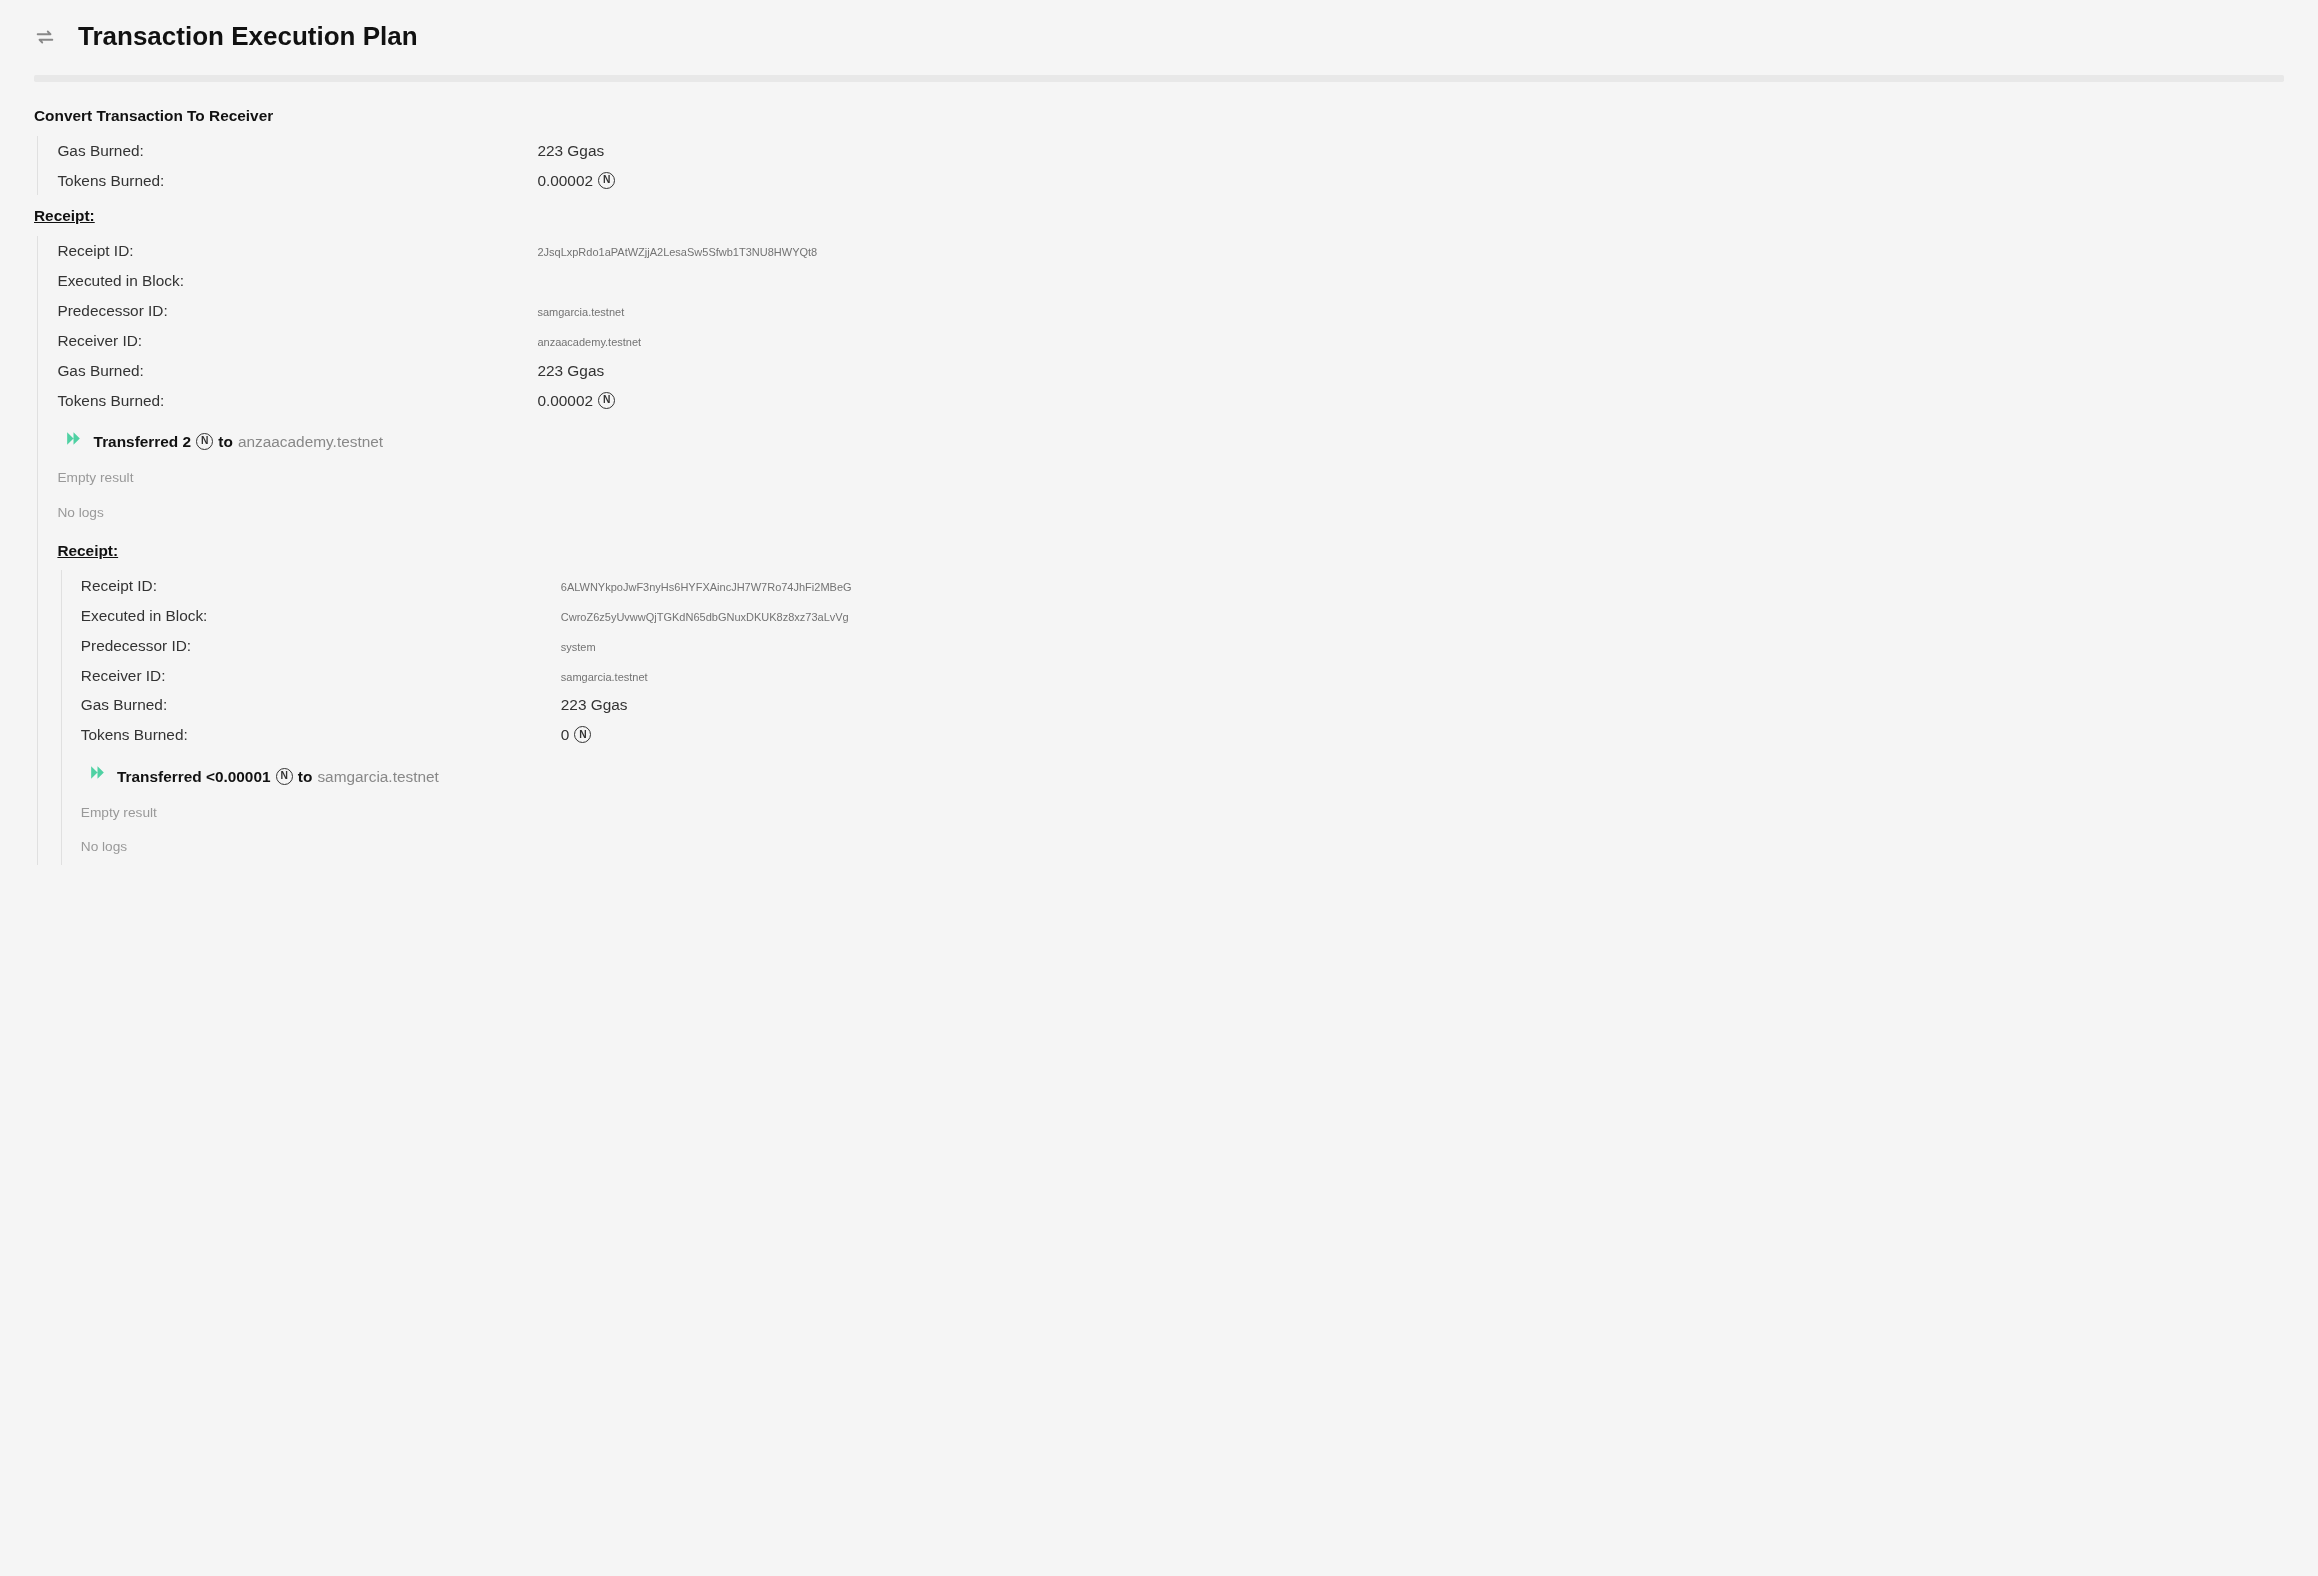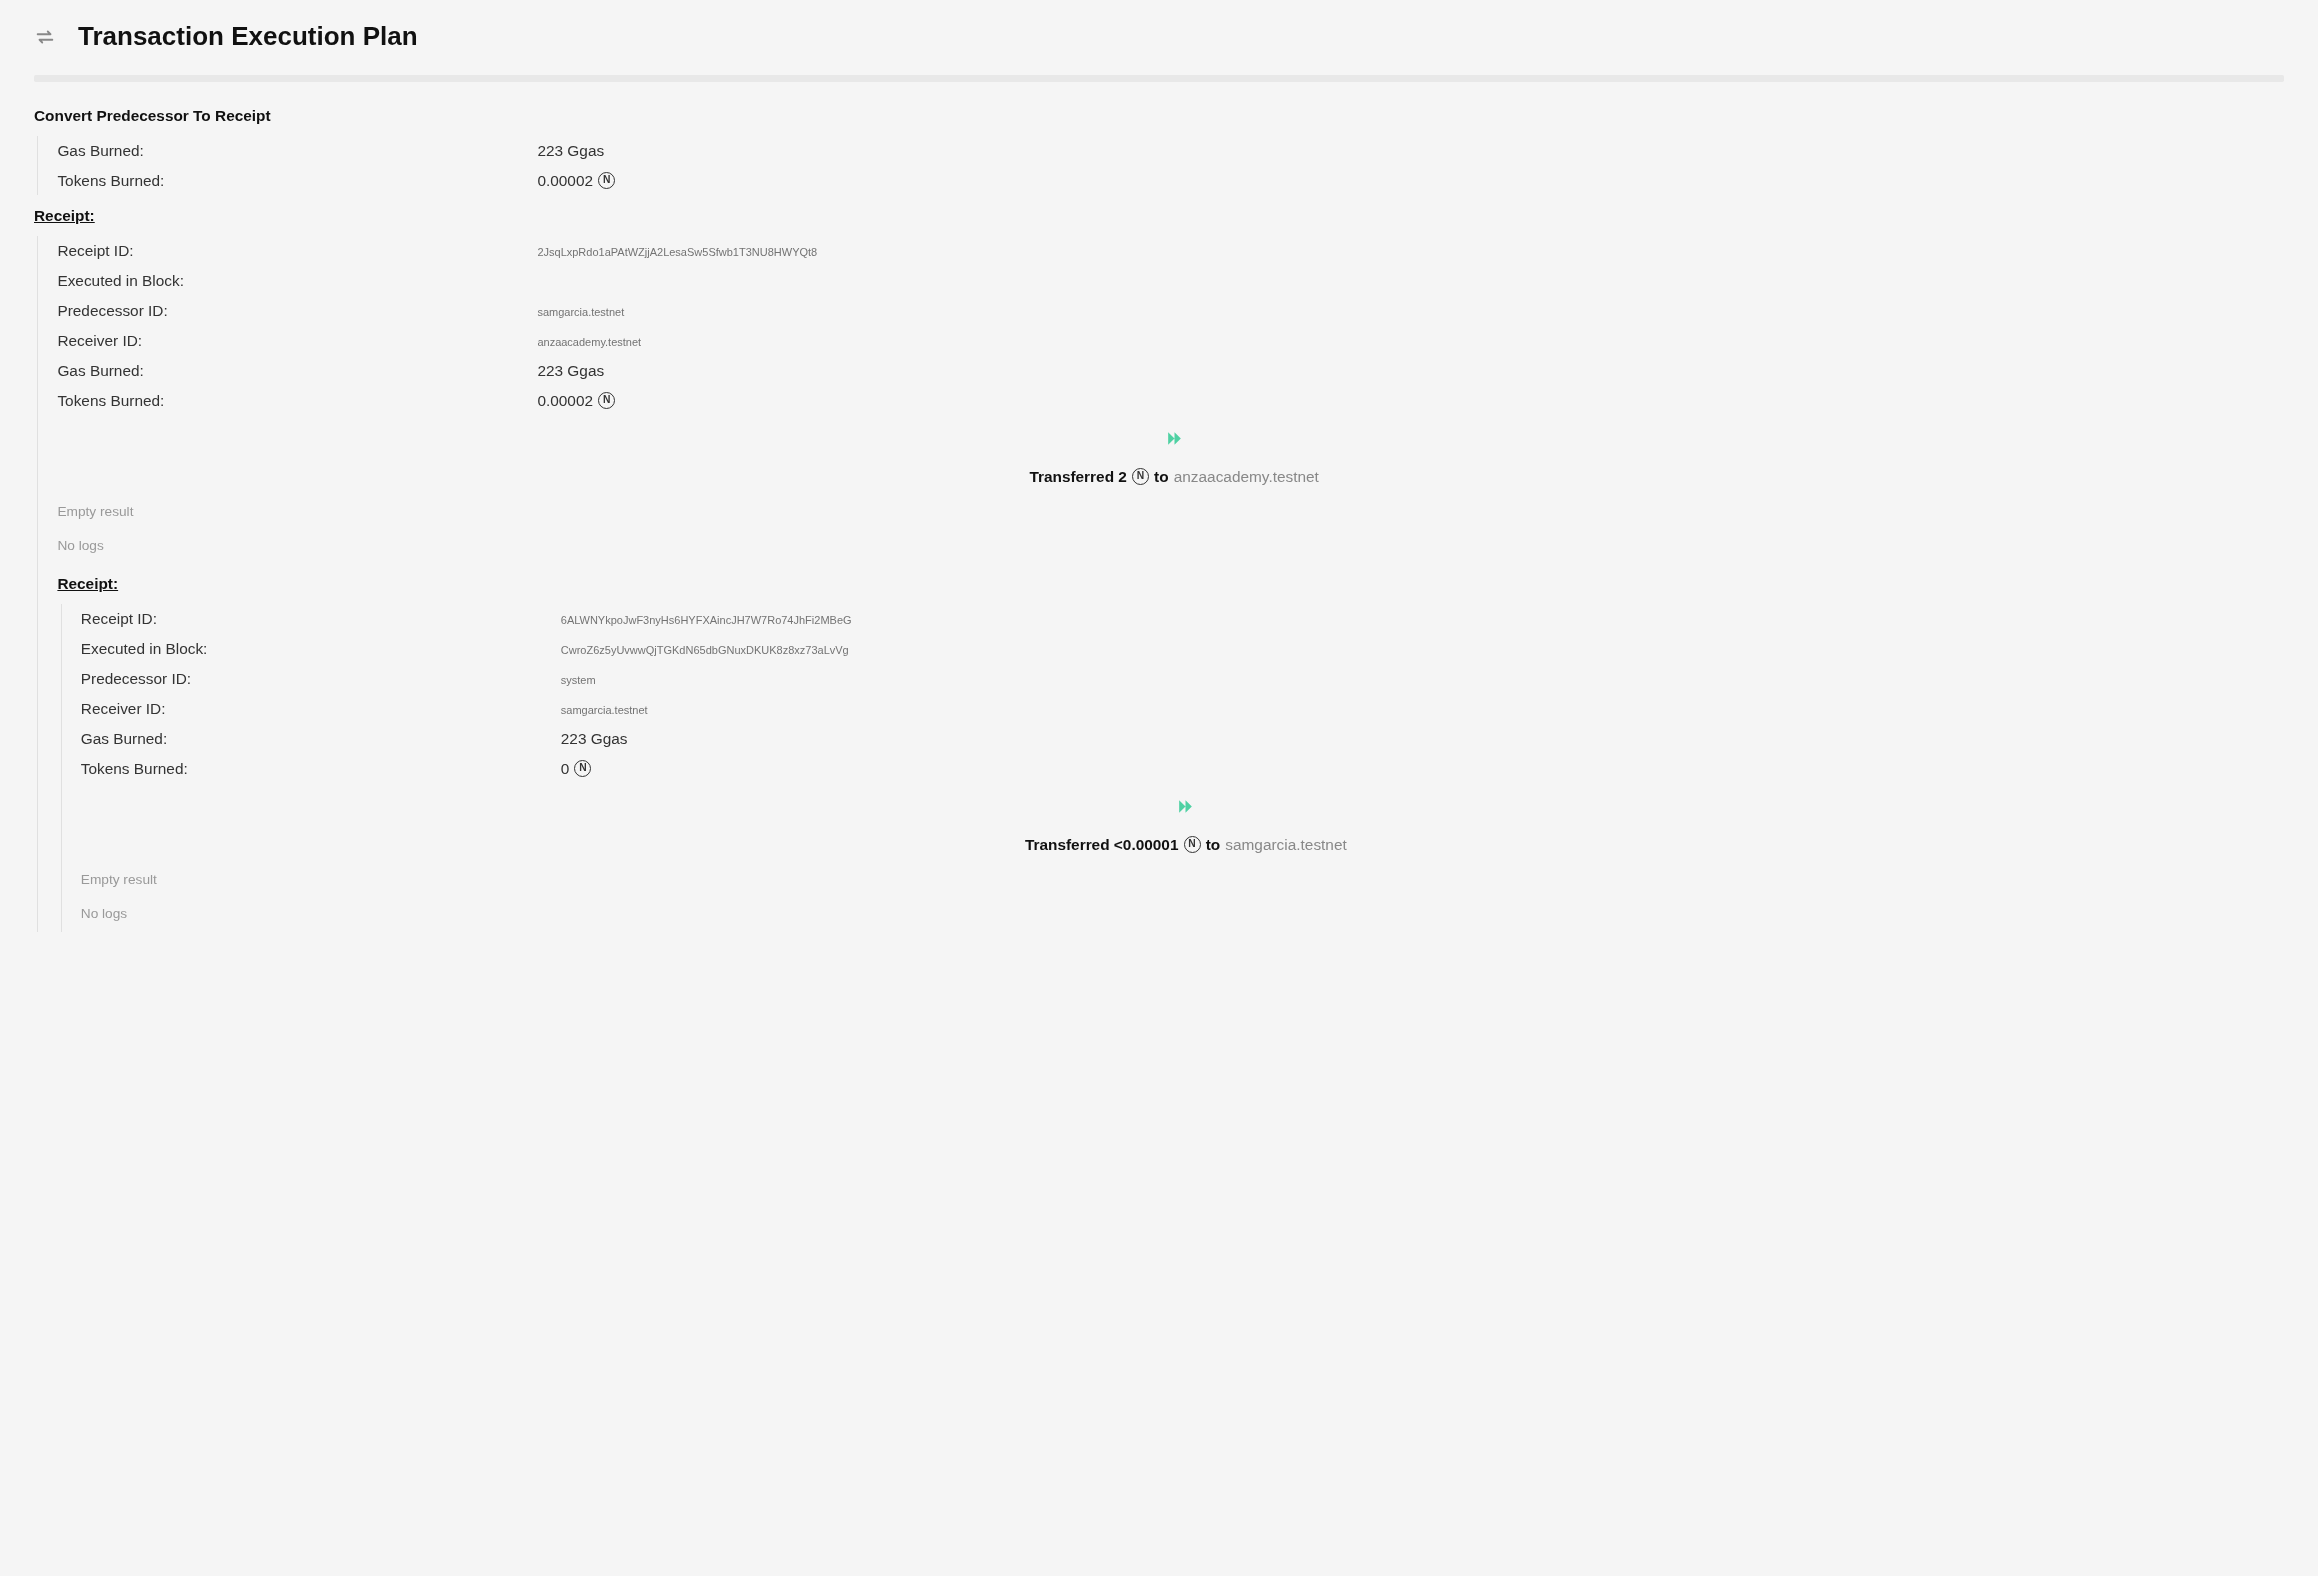--- a/index.html
+++ b/index.html
@@ -79,21 +79,20 @@
       font-weight: 700;
       line-height: 1;
       color: #333;
       vertical-align: middle;
     }
     .transfer-row {
       display: flex;
       align-items: center;
       gap: 10.3px;
       padding: 13.7px 0 6.9px 6.9px;
-      flex-direction: column;
     }
     .transfer-icon { color: #4fd1a3; }
     .transfer-text {
       font-size: 15.4px;
       font-weight: 600;
       color: #111;
       display: flex;
       align-items: center;
       gap: 5.1px;
     }
@@ -120,21 +119,21 @@
     <svg viewBox="0 0 24 24" width="22" height="22" fill="none" stroke="currentColor" stroke-width="2" stroke-linecap="round" stroke-linejoin="round">
       <path d="M4 9h14l-3-3"></path>
       <path d="M20 15H6l3 3"></path>
     </svg>
   </span>
   <h1 class="page-title">Transaction Execution Plan</h1>
 </div>
 
 <div class="divider"></div>
 
-<div class="section-heading">Convert Predecessor To Receipt</div>
+<div class="section-heading">Convert Transaction To Receiver</div>
 <div class="indent">
   <div class="row">
     <div class="row-label">Gas Burned:</div>
     <div class="row-value">223 Ggas</div>
   </div>
   <div class="row">
     <div class="row-label">Tokens Burned:</div>
     <div class="row-value">
       <span>0.00002</span>
       <span class="near-symbol">N</span>

